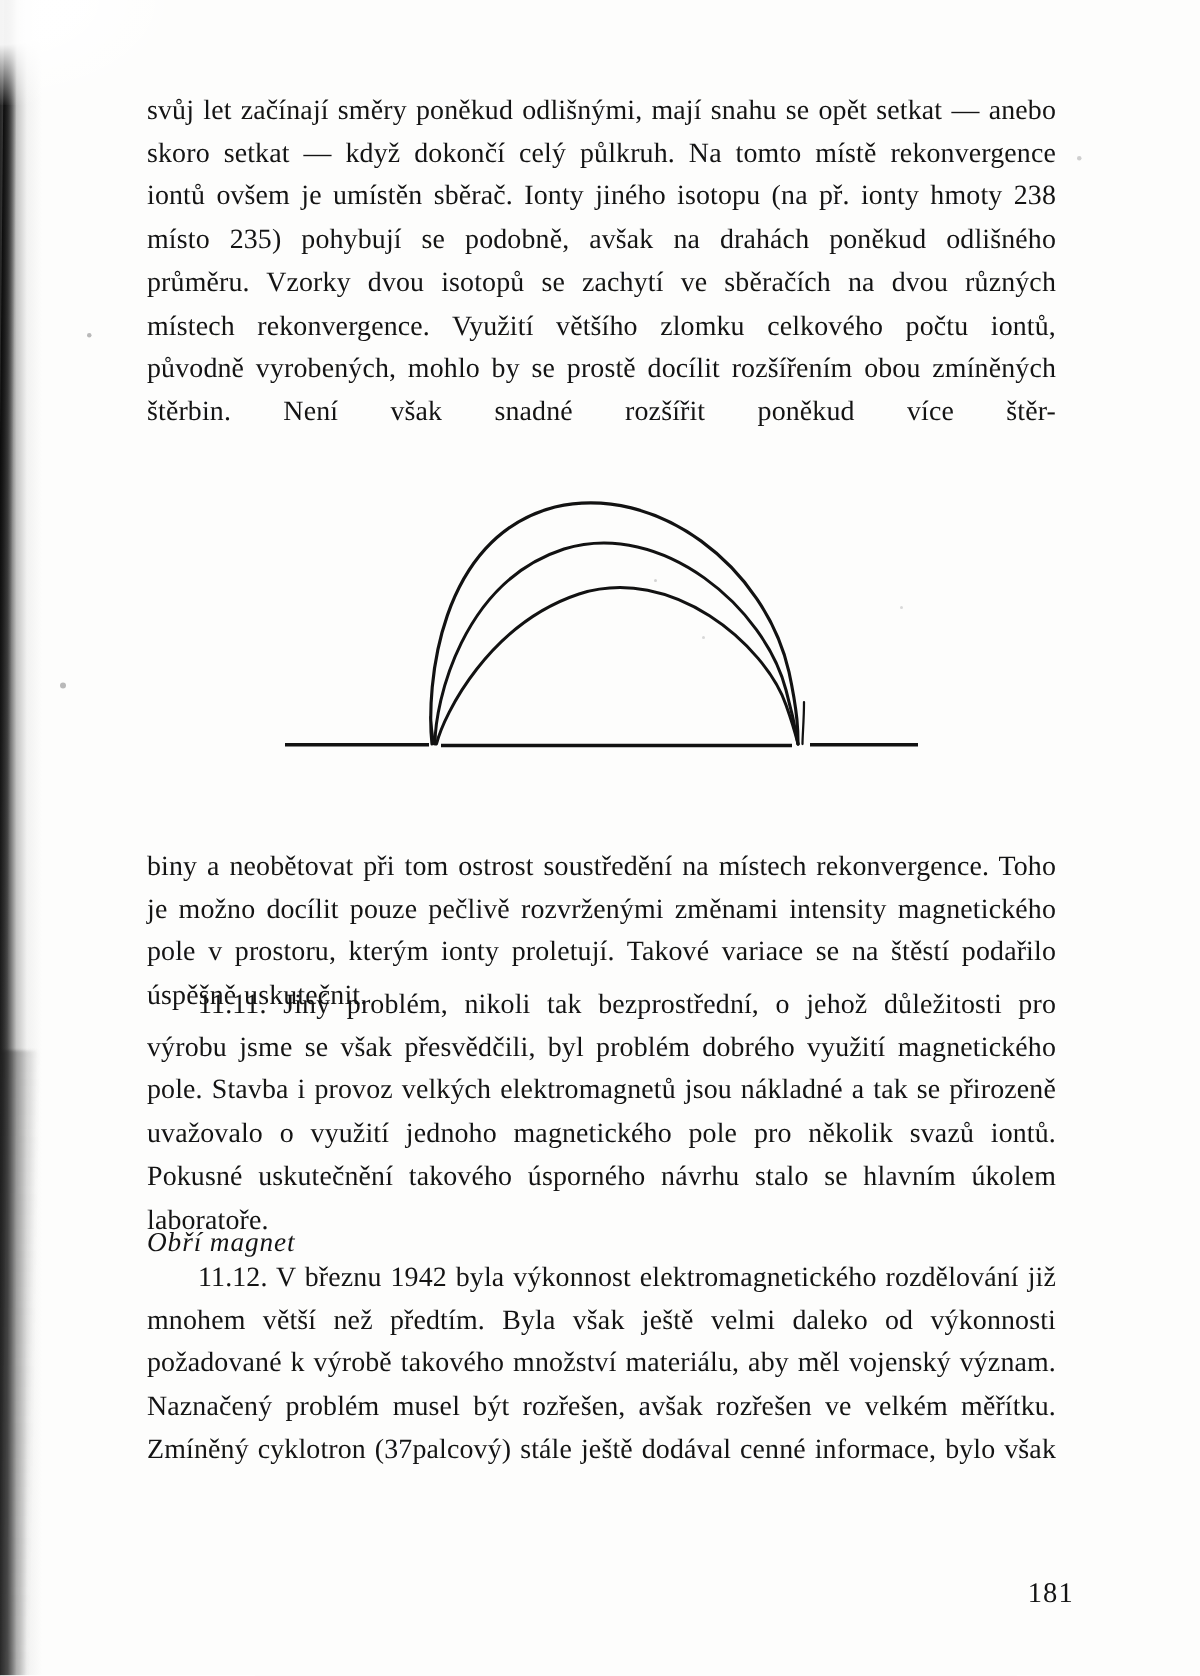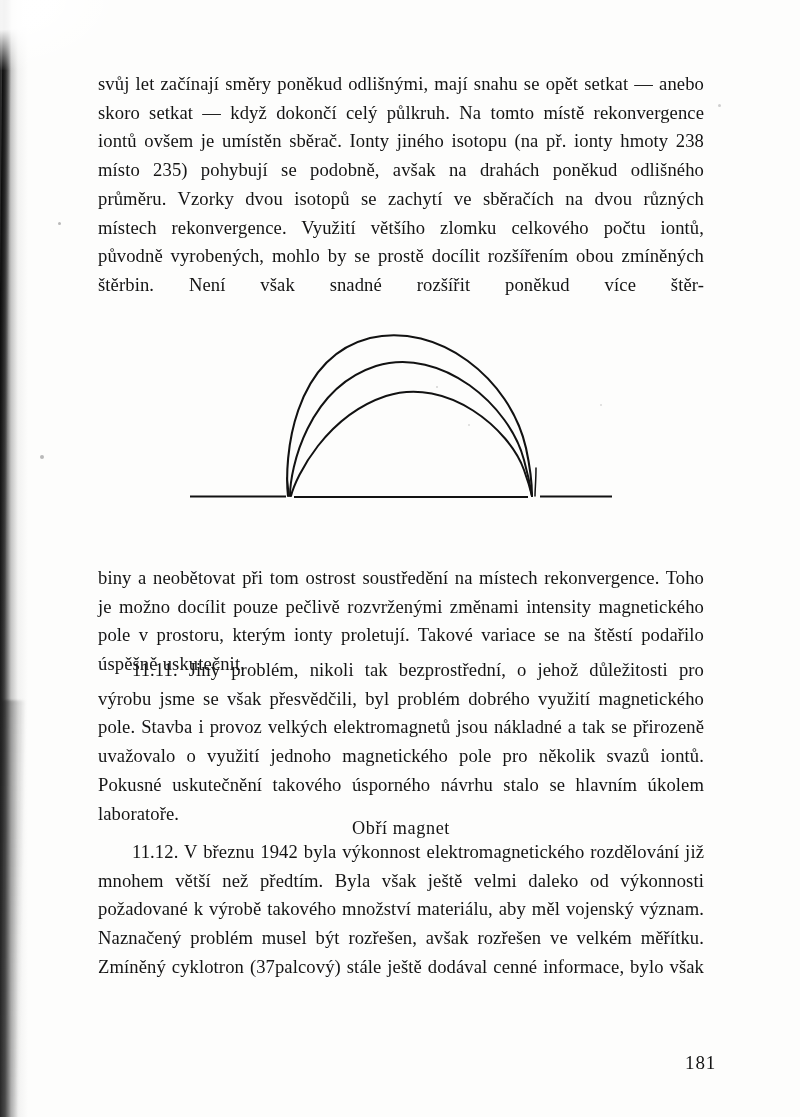--- a/index.html
+++ b/index.html
@@ -85,31 +85,32 @@
   .textblock p {
     margin: 0;
     text-align: justify;
     text-align-last: justify;
   }
   .textblock p.lastline-left {
     text-align-last: left;
   }
   .indent { display: inline-block; width: 34px; }
 
-  #para-top    { top: 70px; }
+  #para-top    { top: 60px; }
   #para-after  { top: 526px; margin-top: 38px; }
   #para-1111   { top: 656px; }
   #para-1112   { top: 838px; }
 
   .heading {
     position: absolute;
     left: 98px;
     width: 606px;
     top: 818px;
-    text-align: center;
+    text-align: left;
+    font-style: italic;
     font-size: 18.2px;
     letter-spacing: 0.6px;
   }
 
   .pagenum {
     position: absolute;
     right: 84px;
     top: 1040px;
     font-size: 19px;
     letter-spacing: 0.8px;

